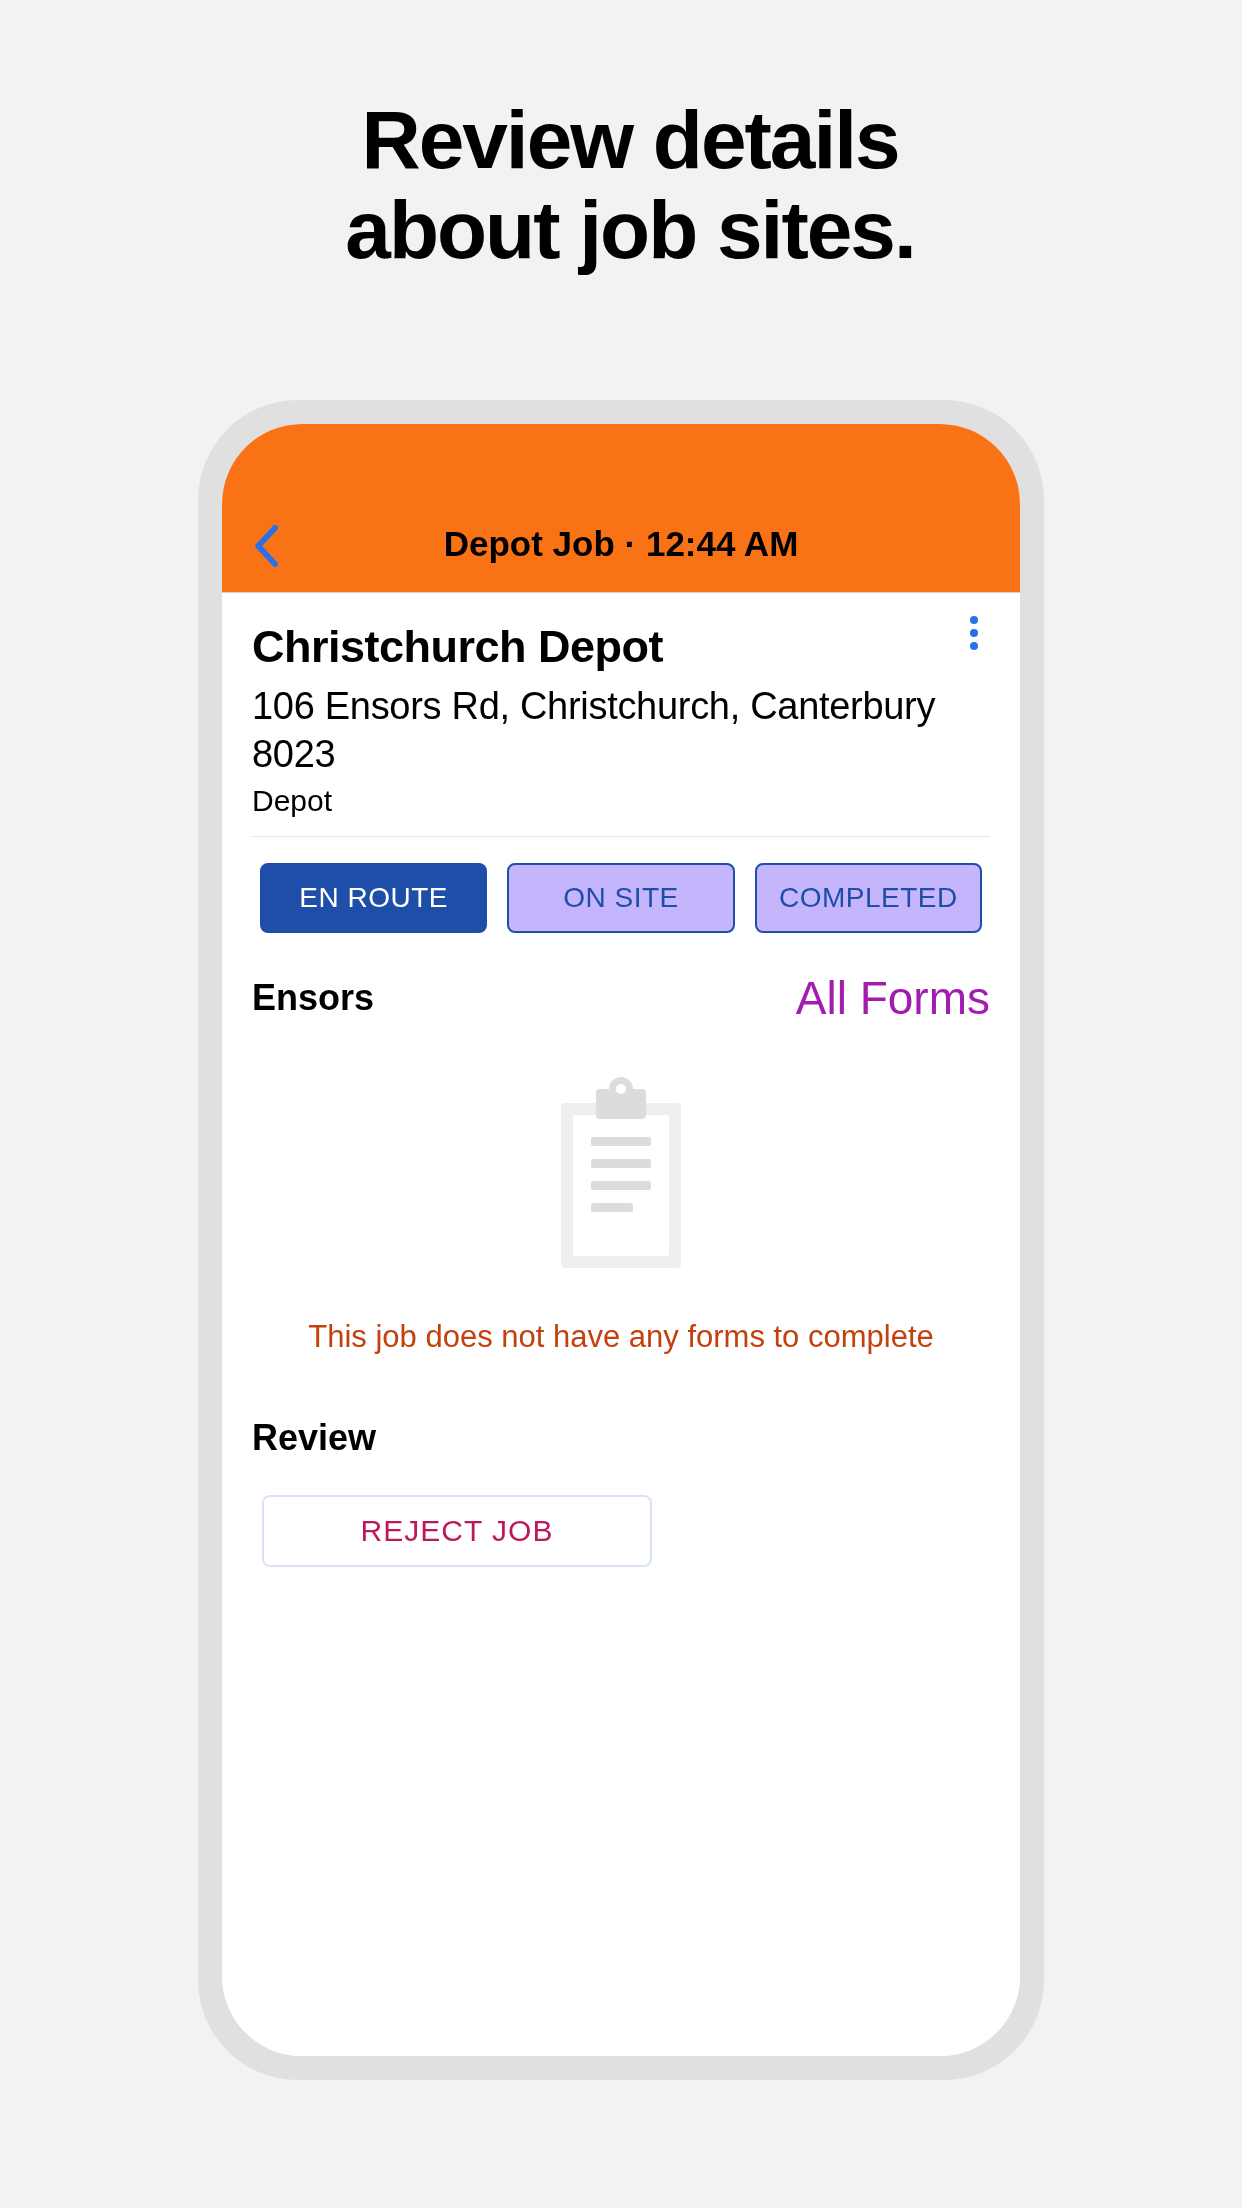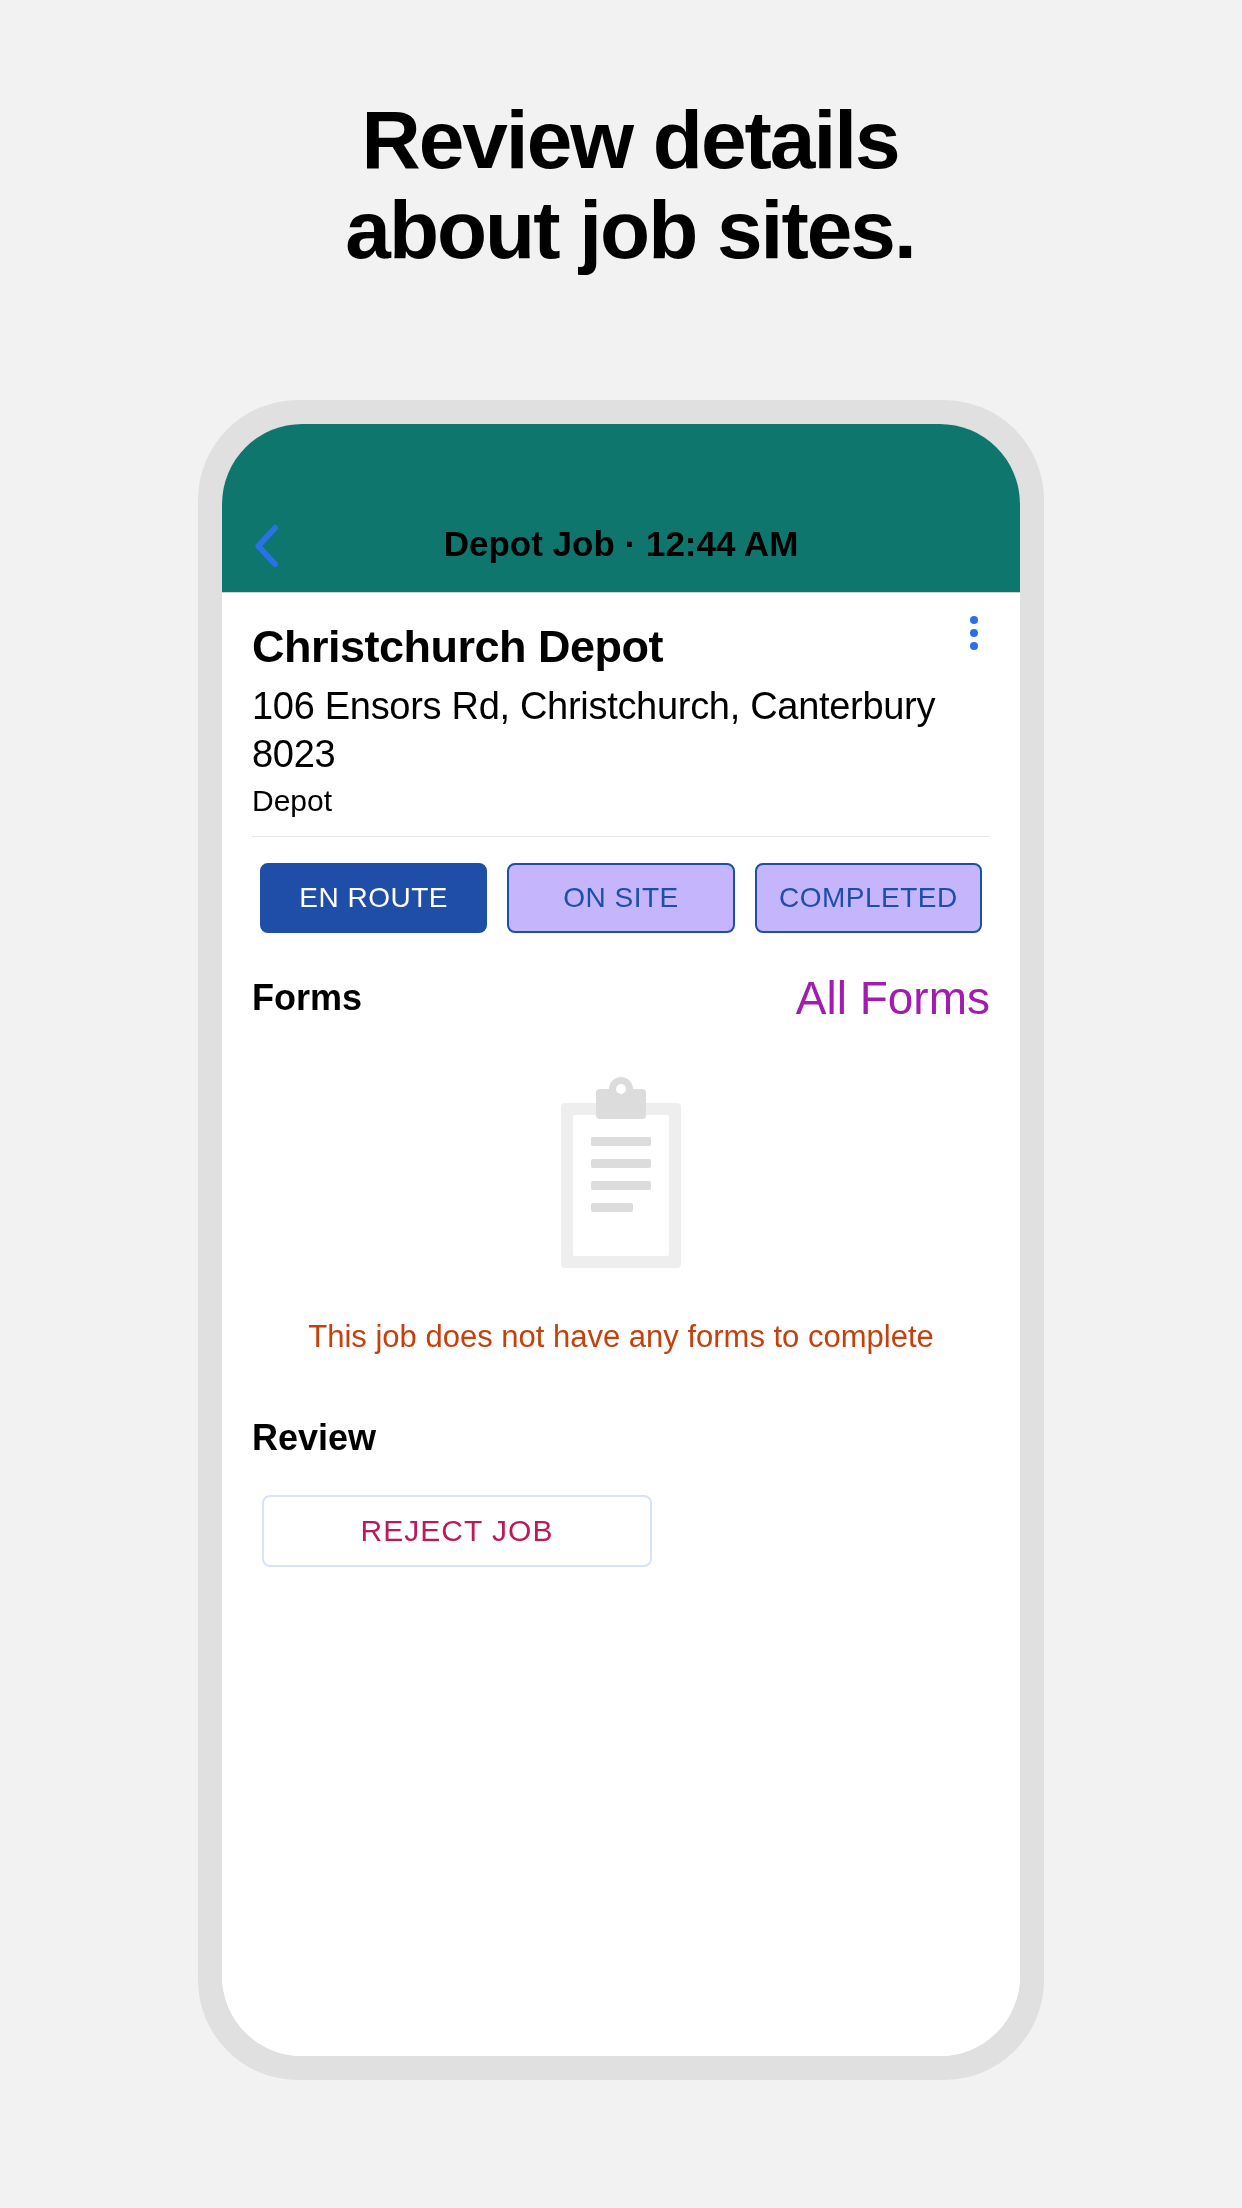--- a/index.html
+++ b/index.html
@@ -46,21 +46,21 @@
       width: 100%;
       height: 100%;
       background: #fff;
       border-radius: 80px;
       overflow: hidden;
       display: flex;
       flex-direction: column;
     }
     
     .nav-bar {
-      background: #0f766e;
+      background: #f97316;
       height: 169px;
       display: flex;
       align-items: flex-end;
       position: relative;
       border-bottom: 1px solid #d0d0d0;
       padding-bottom: 28px;
     }
     
     .back-chevron {
       position: absolute;
@@ -263,21 +263,21 @@
 
       <div class="divider"></div>
 
       <div class="status-buttons">
         <div class="status-btn active">EN ROUTE</div>
         <div class="status-btn">ON SITE</div>
         <div class="status-btn">COMPLETED</div>
       </div>
 
       <div class="forms-header">
-        <div class="section-heading">Forms</div>
+        <div class="section-heading">Ensors</div>
         <div class="all-forms-link">All Forms</div>
       </div>
 
       <div class="empty-forms">
         <div class="clipboard-icon">
           <svg width="140" height="200" viewBox="0 0 140 200">
             <rect x="10" y="28" width="120" height="165" rx="4" fill="#eeeeee"></rect>
             <rect x="22" y="40" width="96" height="141" rx="2" fill="#fff"></rect>
             <rect x="45" y="14" width="50" height="30" rx="4" fill="#dcdcdc"></rect>
             <circle cx="70" cy="14" r="12" fill="#dcdcdc"></circle>

